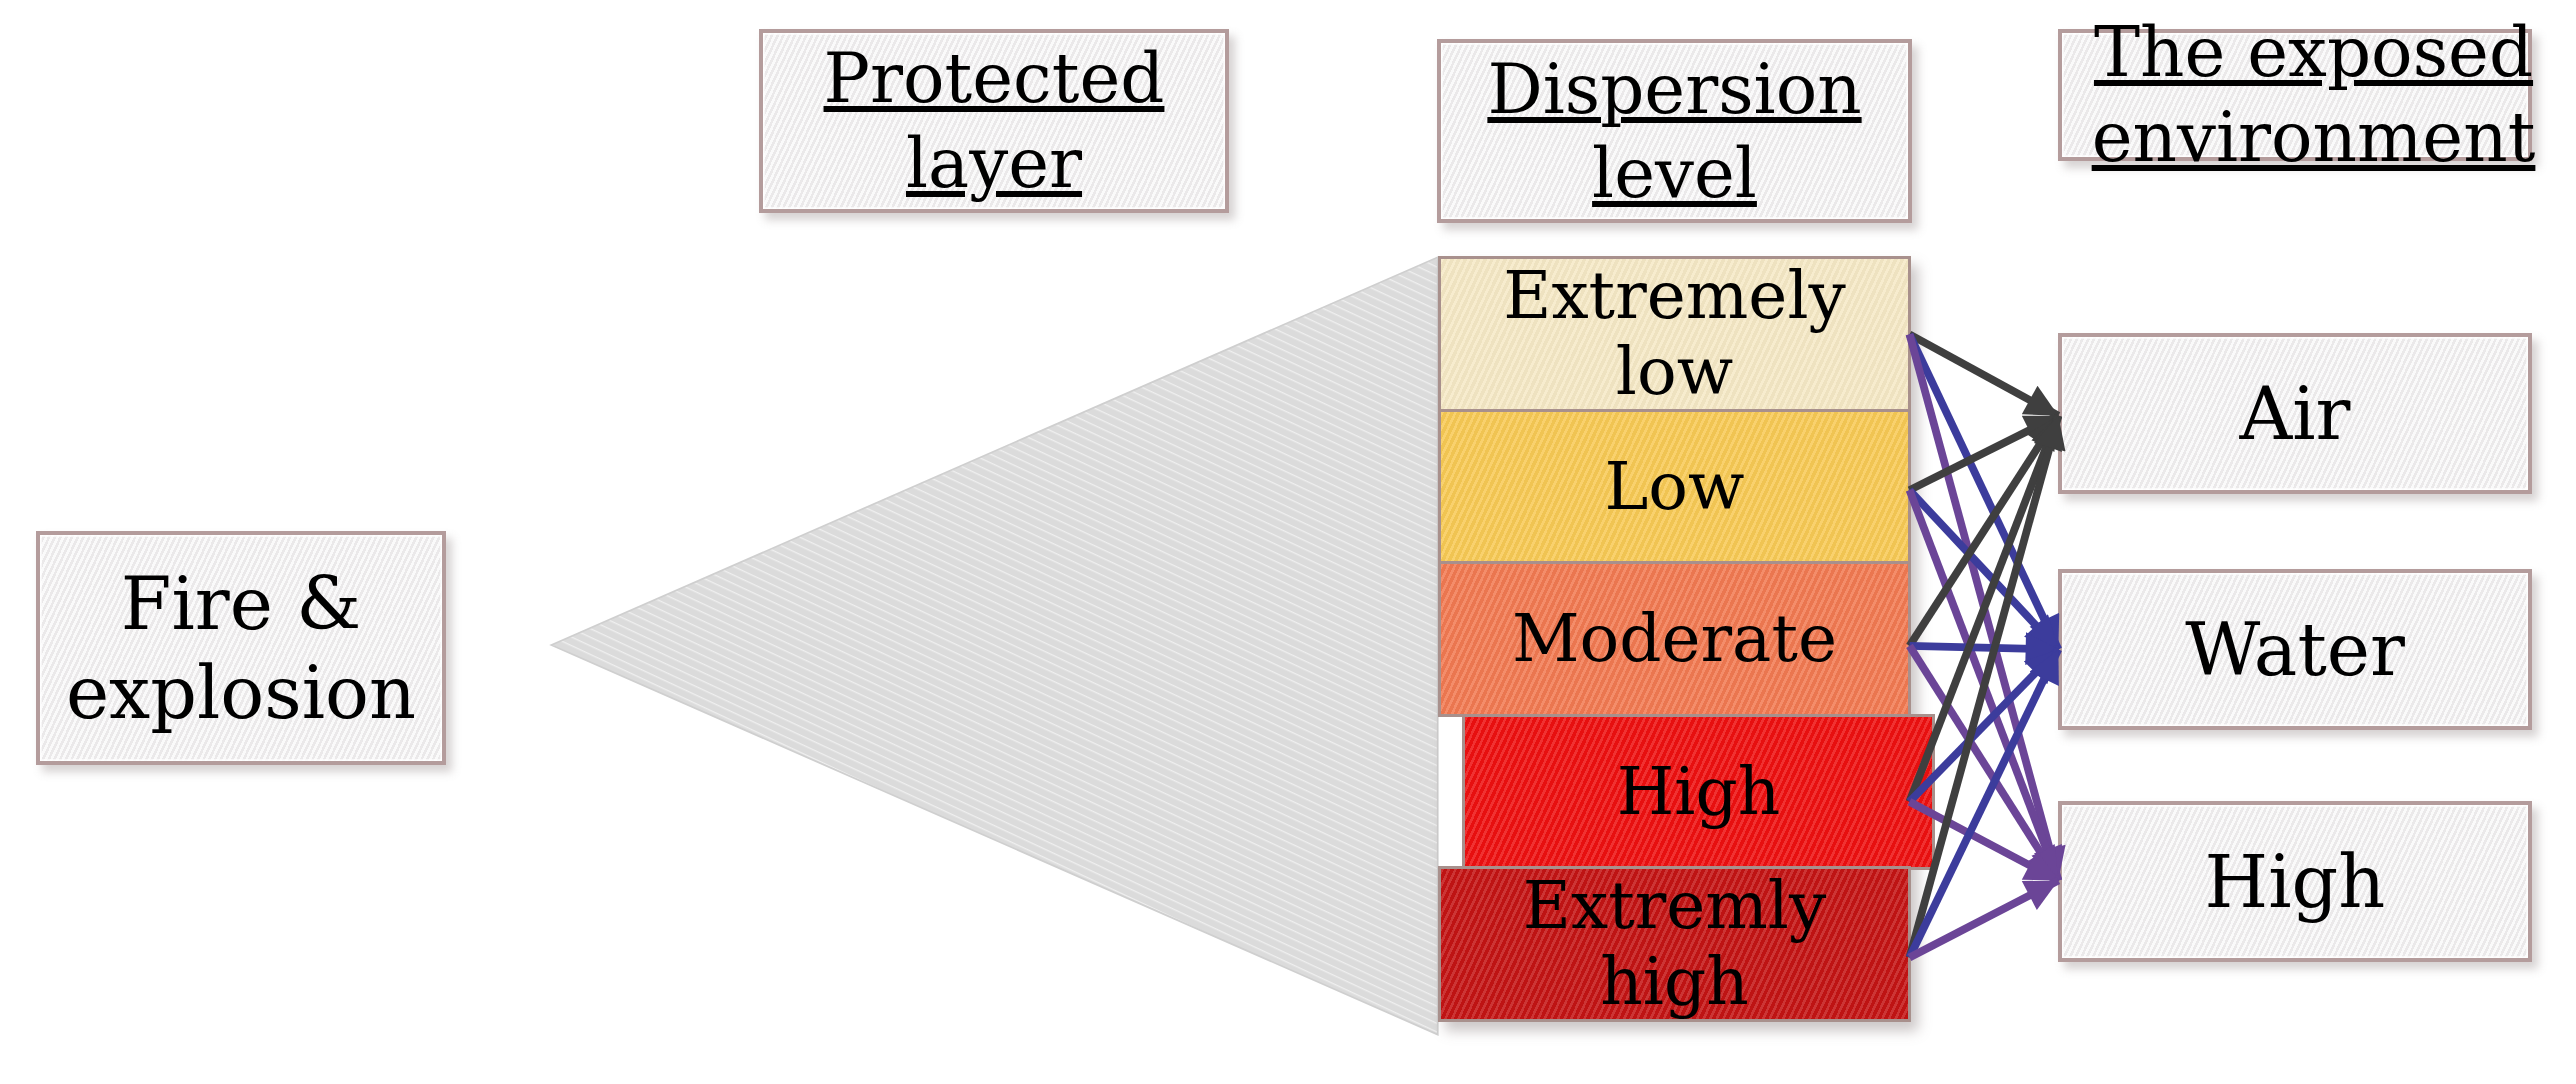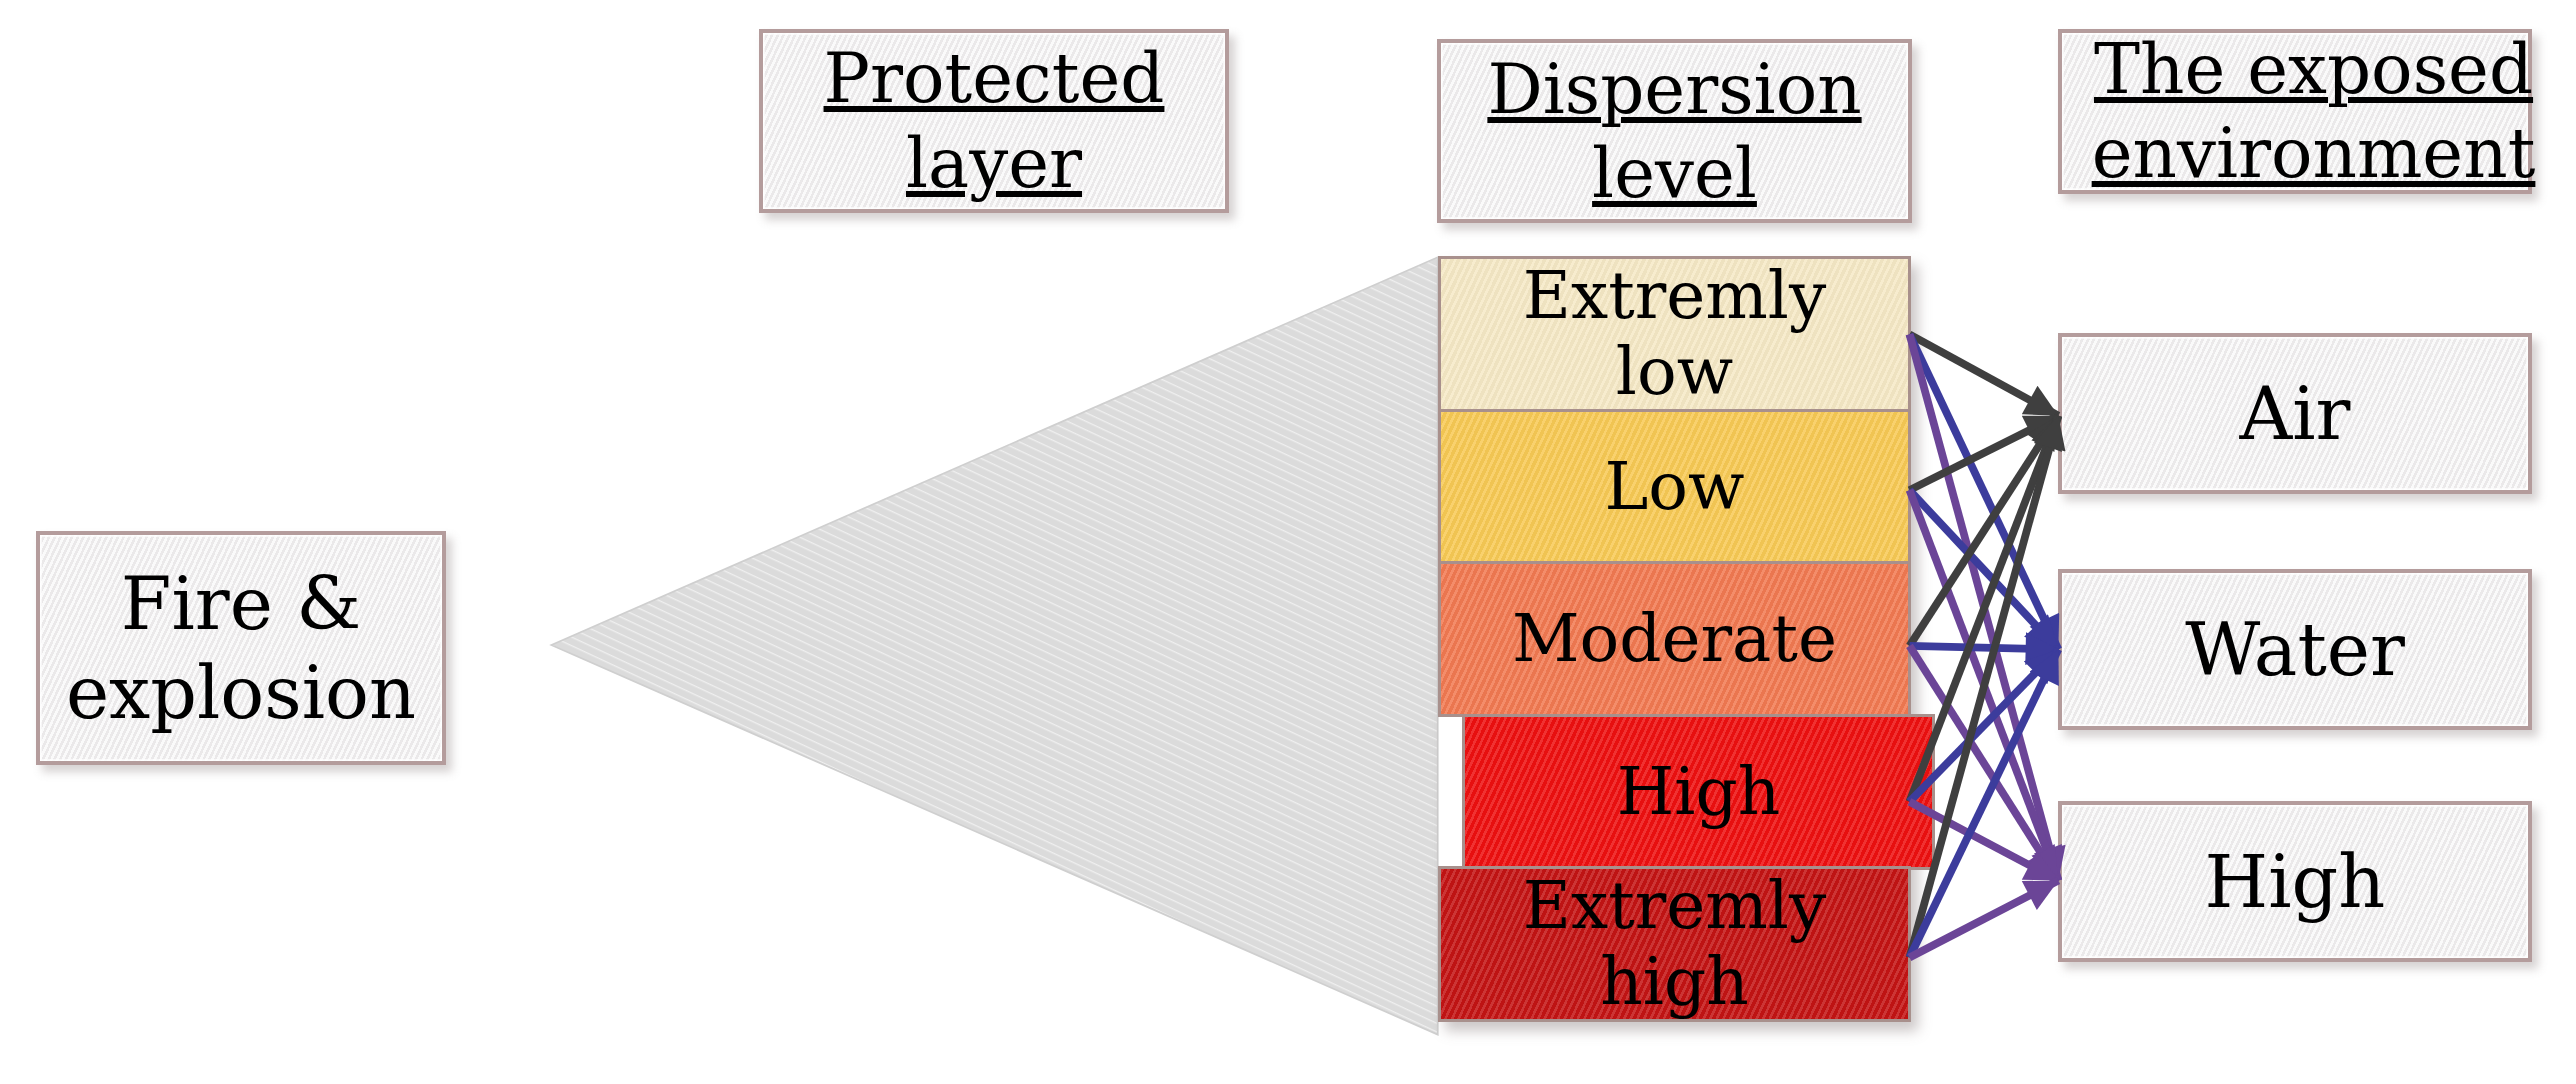--- a/index.html
+++ b/index.html
@@ -94,31 +94,31 @@
   </svg>
 
   <div class="gbox hdr" style="left:759px; top:28.6px; width:470px; height:184px;">
     <div class="lbl" style="width:415px;">Protected layer</div>
   </div>
 
   <div class="gbox hdr" style="left:1437px; top:39px; width:475px; height:184px;">
     <div class="lbl" style="width:407px;">Dispersion level</div>
   </div>
 
-  <div class="gbox hdr" style="left:2058px; top:28.6px; width:474px; height:165px;padding-left:37px;">
+  <div class="gbox hdr" style="left:2058px; top:28.6px; width:474px; height:132px;padding-left:37px;">
     <div class="lbl" style="width:459px;">The exposed environment</div>
   </div>
 
   <div class="gbox" id="fire-box" style="left:36px; top:531px; width:410px; height:234px;">
     <div class="lbl">Fire &amp; explosion</div>
   </div>
 
   <div id="stack">
     <div class="level" style="background-color: rgb(246, 233, 198); border-color: rgb(168, 144, 140);">
-      <div class="lbl">Extremly low</div>
+      <div class="lbl">Extremely low</div>
     </div>
     <div class="level" style="background-color: rgb(248, 202, 85); border-color: rgb(168, 144, 140);">
       <div class="lbl">Low</div>
     </div>
     <div class="level" style="background-color: rgb(242, 122, 82); border-color: rgb(168, 144, 140); justify-content: center;">
       <div class="lbl">Moderate</div>
     </div>
     <div class="level" style="background-color: rgb(238, 16, 16); border-color: rgb(168, 144, 140); margin-left: 24px;">
       <div class="lbl">High</div>
     </div>

